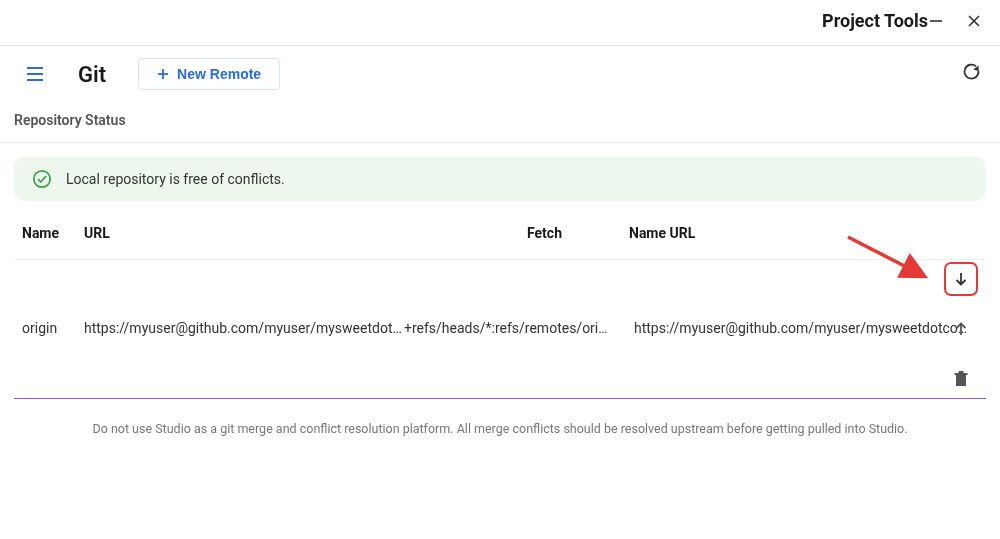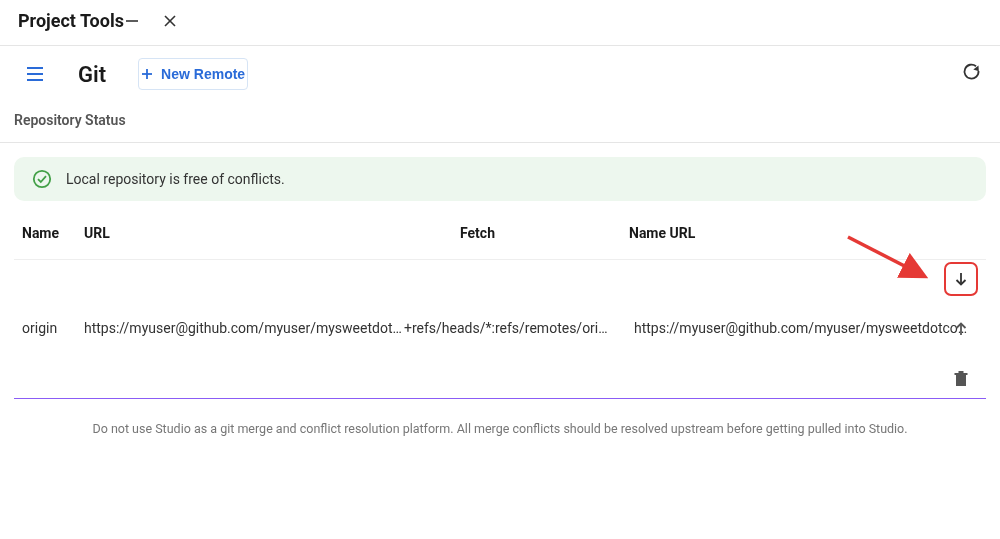--- a/index.html
+++ b/index.html
@@ -7,21 +7,21 @@
       font-family: -apple-system, BlinkMacSystemFont, "Segoe UI", Roboto, sans-serif;
       background: #fff;
       color: #1a1a1a;
       width: 1000px;
       height: 539px;
       overflow: hidden;
     }
     .titlebar {
       display: flex;
       align-items: center;
-      justify-content: flex-start;
+      justify-content: flex-end;
       padding: 10px 18px 14px 18px;
       border-bottom: 1px solid #e5e5e5;
     }
     .titlebar-title {
       font-size: 18px;
       font-weight: 700;
       color: #1a1a1a;
     }
     .window-controls {
       display: flex;
@@ -48,21 +48,21 @@
     }
     .btn-outline {
       display: inline-flex;
       align-items: center;
       gap: 8px;
       border: 1px solid #d6e4f5;
       background: #fff;
       color: #2a6bd8;
       font-size: 14px;
       font-weight: 600;
-      padding: 7px 2px;
+      padding: 7px 18px;
       border-radius: 4px;
       cursor: pointer;
     }
     .btn-outline svg { display: block; }
     .refresh-btn { cursor: pointer; }
     .tabs {
       display: flex;
       gap: 28px;
       padding: 0 14px;
       border-bottom: 1px solid #e5e5e5;
@@ -108,21 +108,21 @@
       padding: 18px 8px 18px 8px;
       border-bottom: 1px solid #eee;
     }
     .th {
       font-size: 14px;
       font-weight: 700;
       color: #1a1a1a;
     }
     .col-name  { width: 62px; }
     .col-url   { width: 376px; padding-left: 0; }
-    .col-fetch { width: 169px; }
+    .col-fetch { width: 169px; text-align: center; }
     .col-push  { flex: 1; }
     .col-actions { width: 60px; }
     .tbody { position: relative; }
     .trow {
       display: flex;
       align-items: center;
       padding: 60px 8px 62px 8px;
       border-bottom: 1px solid #8b5cf6;
       font-size: 14px;
       color: #333;

